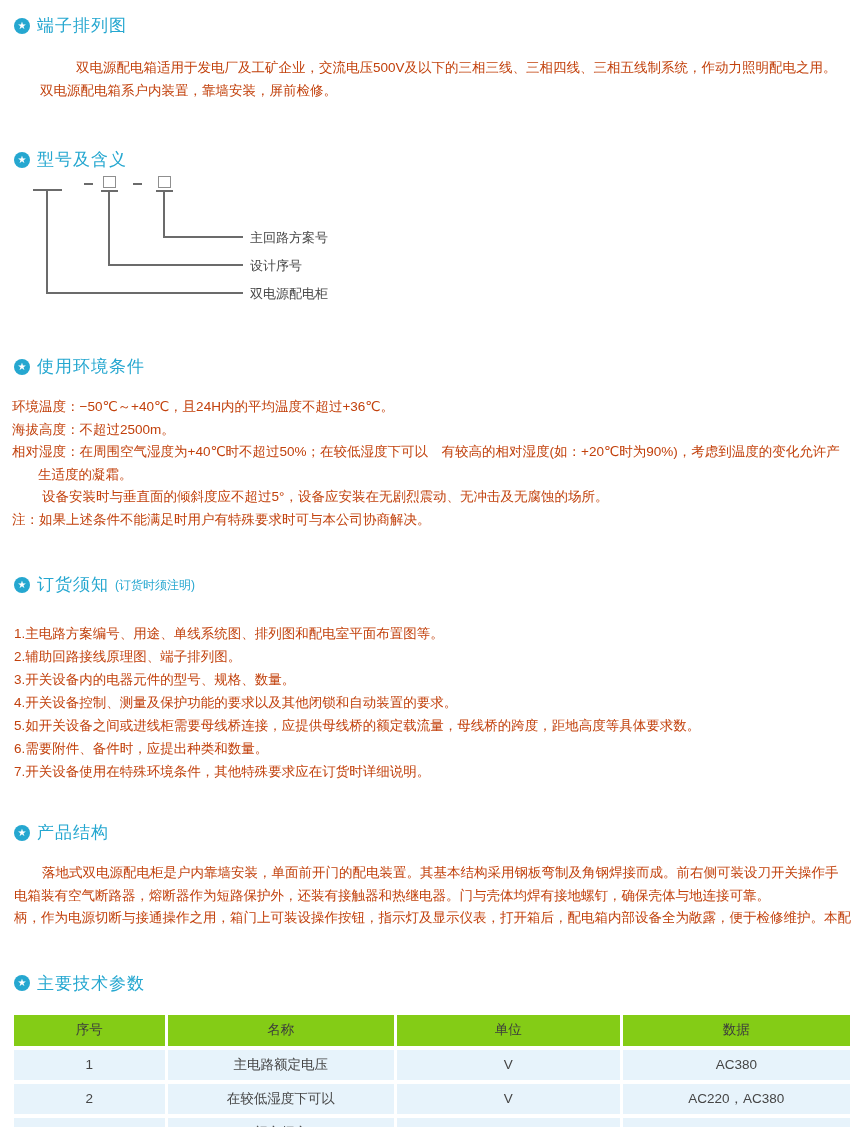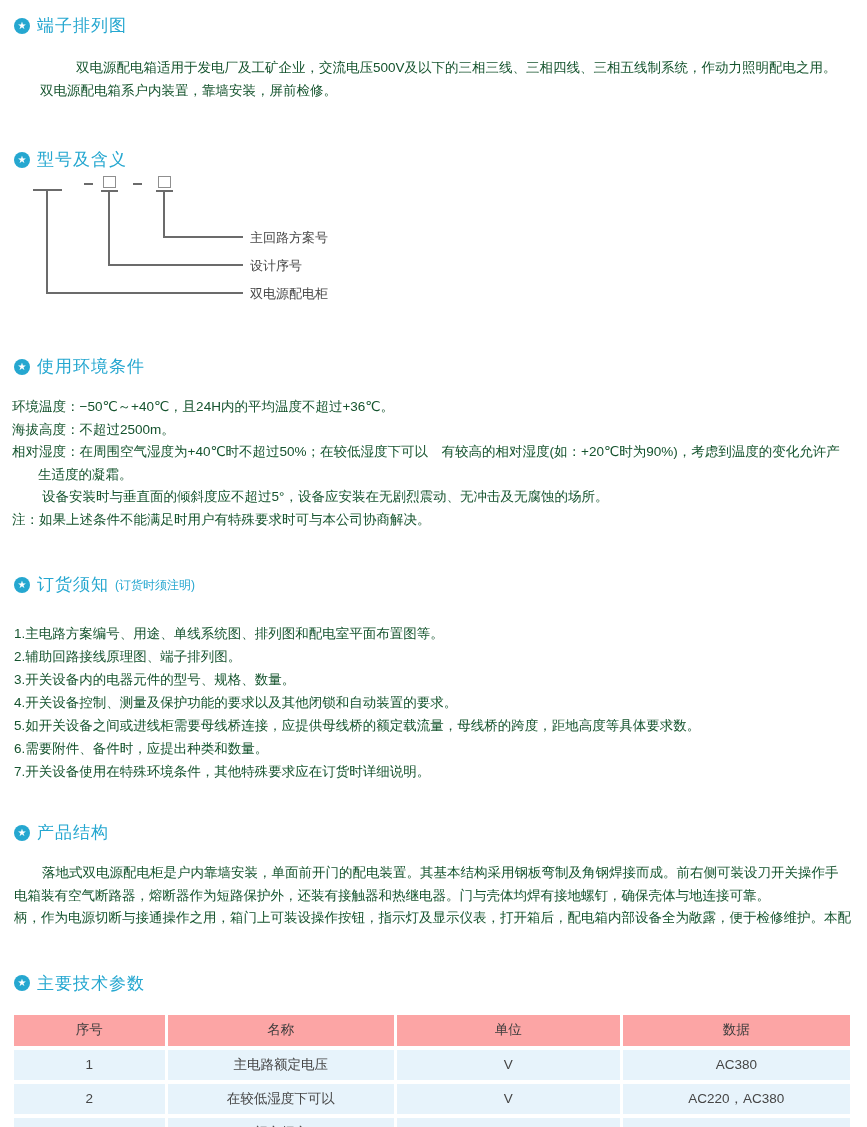--- a/index.html
+++ b/index.html
@@ -25,21 +25,21 @@
     font-size: 10px; line-height: 1; flex: 0 0 auto;
   }
   .sec-title {
     color: #25a7d0; font-size: 17px; margin-left: 7px;
     letter-spacing: 1px;
   }
   .sec-subtitle {
     color: #25a7d0; font-size: 12px; margin-left: 6px; padding-top: 2px;
   }
 
-  .txt { font-size: 13.5px; line-height: 22.5px; color: #14532d; white-space: nowrap; }
+  .txt { font-size: 13.5px; line-height: 22.5px; color: #c2410c; white-space: nowrap; }
 
   
   .sec-overview { padding-top: 14px; }
   .overview-para { margin-top: 20px; margin-left: 40px; }
   .overview-para .l1 { text-indent: 36px; }
 
   
   .sec-model { margin-top: 46px; }
   .diagram { position: relative; height: 142px; margin-top: 2px; padding-left: 20px; }
   .dline { position: absolute; background: #6b6b6b; }
@@ -67,21 +67,21 @@
 
   
   .sec-params { margin-top: 42px; }
   .param-table {
     margin: 16px 0 0 11px;
     width: 842px;
     border-collapse: separate; border-spacing: 3px 4px;
     table-layout: fixed;
   }
   .param-table th {
-    background: #fca5a5; color: #3c3c3c; font-weight: normal;
+    background: #84cc16; color: #3c3c3c; font-weight: normal;
     font-size: 13.5px; height: 31px; text-align: center;
   }
   .param-table td {
     background: #e7f3fb; color: #454545;
     font-size: 13.5px; height: 30px; text-align: center;
   }
   .col-no { width: 18.2%; }
   .col-name { width: 27.4%; }
   .col-unit { width: 26.9%; }
   .col-data { width: 27.5%; }

